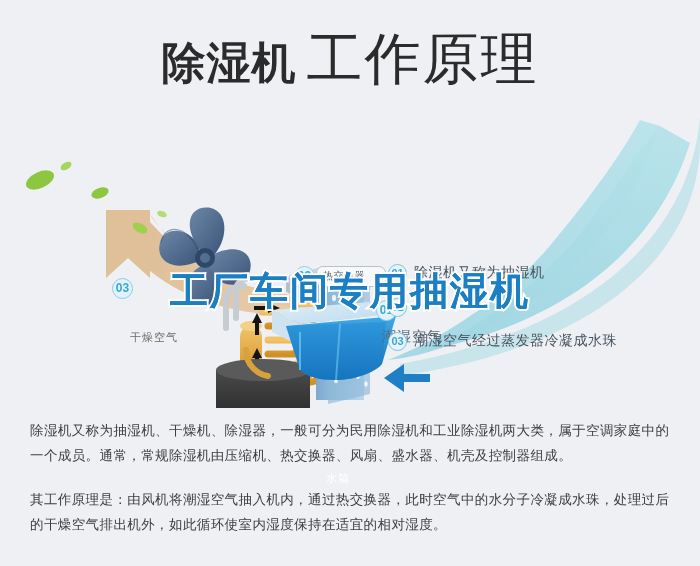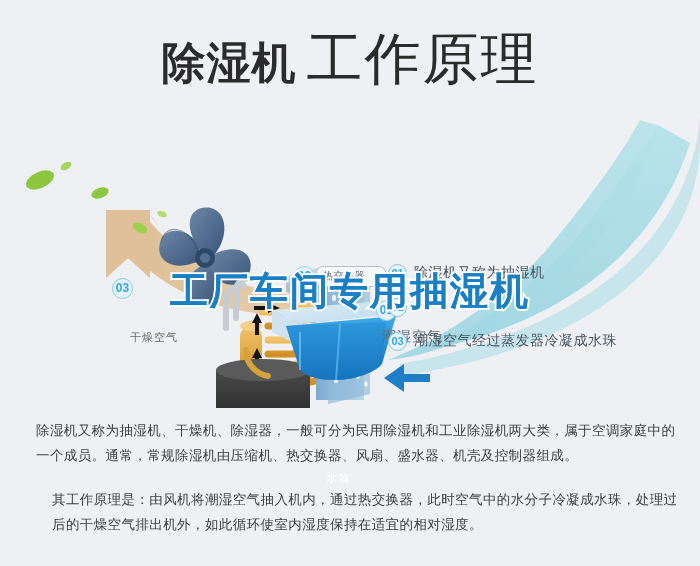--- a/index.html
+++ b/index.html
@@ -160,30 +160,30 @@
     font-size: 38px;
     font-weight: 700;
     letter-spacing: 2px;
     color: #1b7fc4;
     white-space: nowrap;
   }
 
   
   #copy {
     position: absolute;
-    left: 36px; top: 418px;
+    left: 30px; top: 418px;
     width: 645px;
   }
   .para {
     font-size: 13.5px;
     line-height: 25px;
     color: #3d3d3d;
     letter-spacing: 0.4px;
   }
-  #para2 { margin-top: 19px; margin-left: 16px; }
+  #para2 { margin-top: 19px; }
 </style>
 </head>
 <body>
 
 <div id="page">
 
   <div id="title-block">
     <span id="title-small">除湿机</span><span id="title-large">工作原理</span>
   </div>
 

